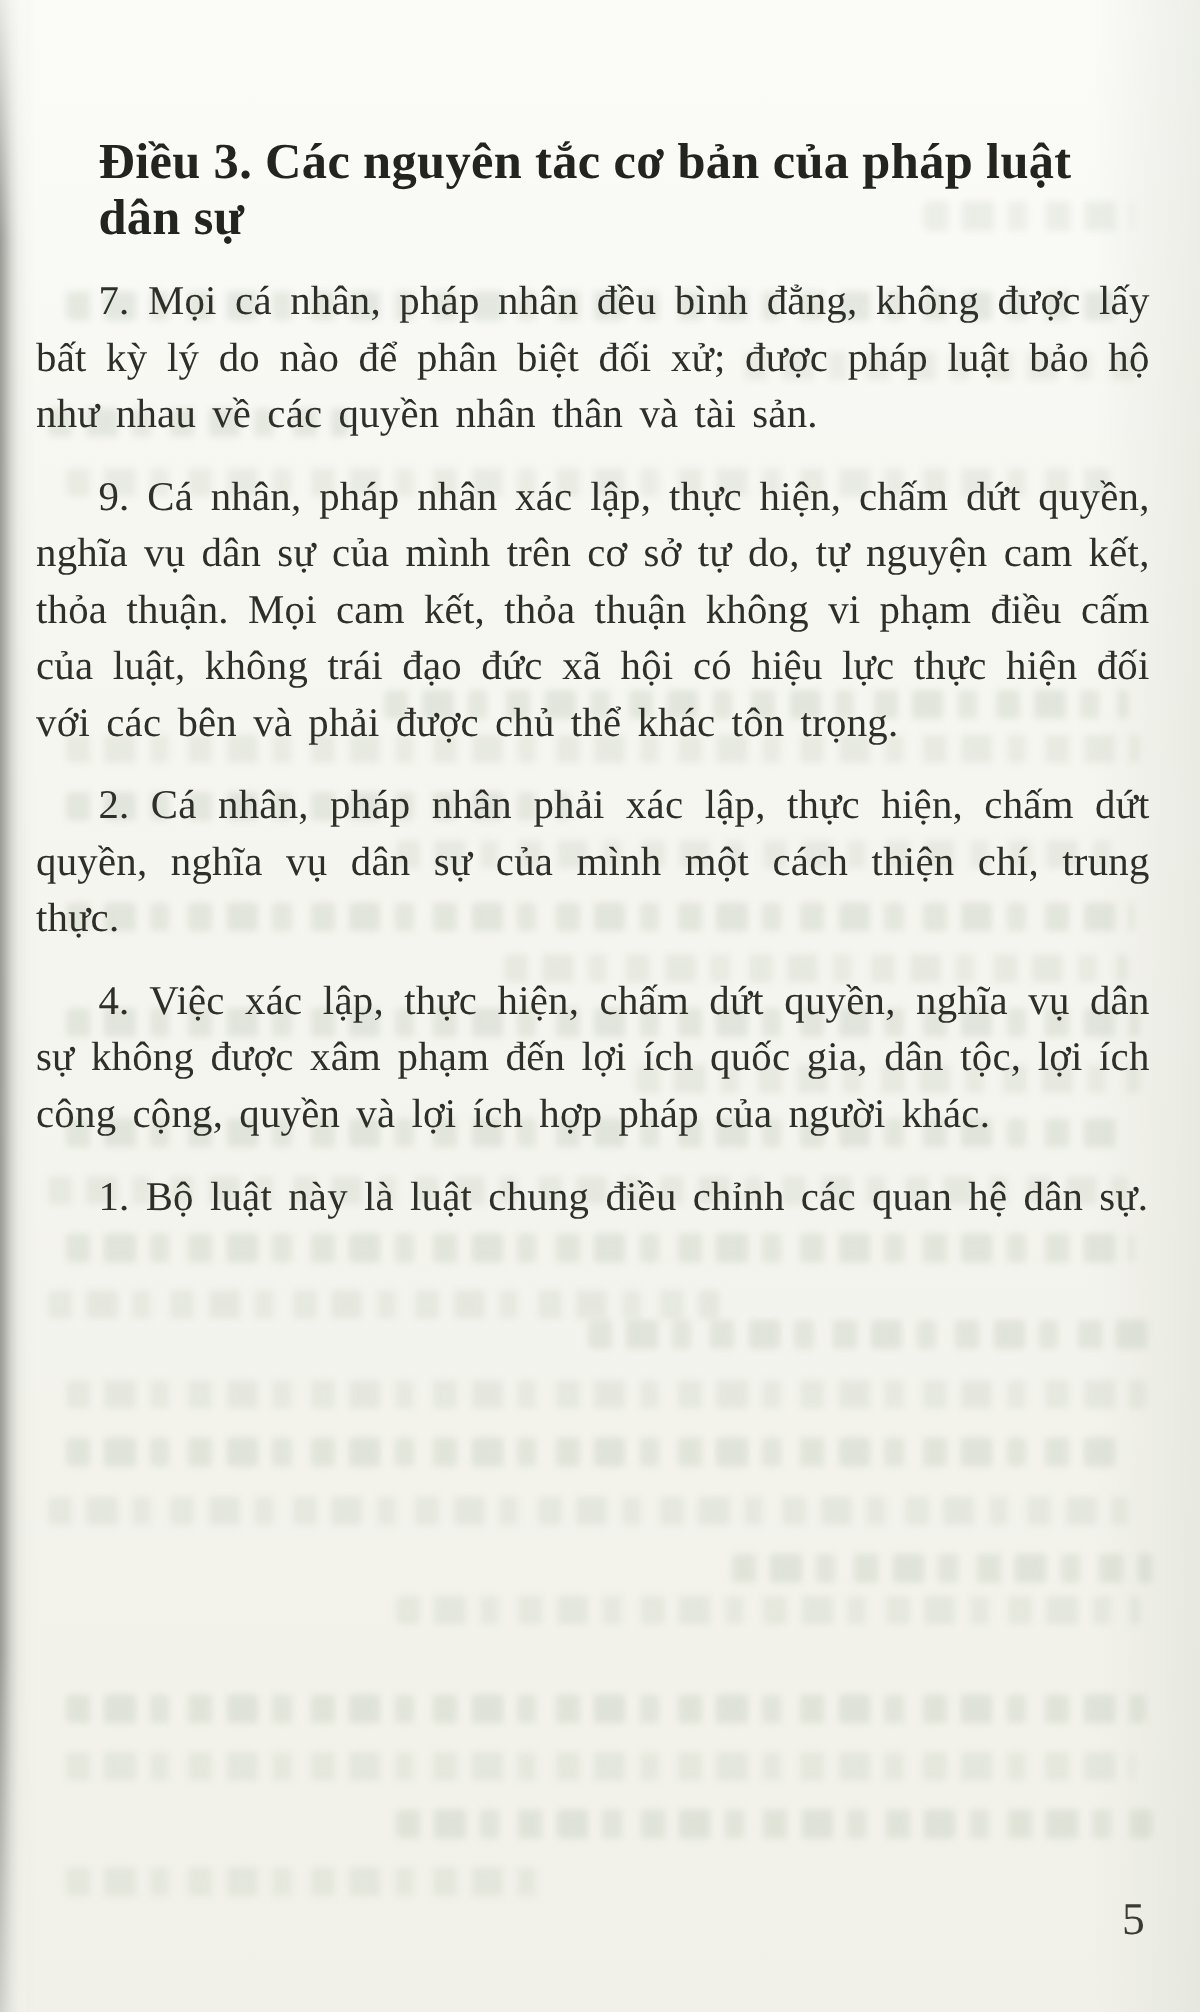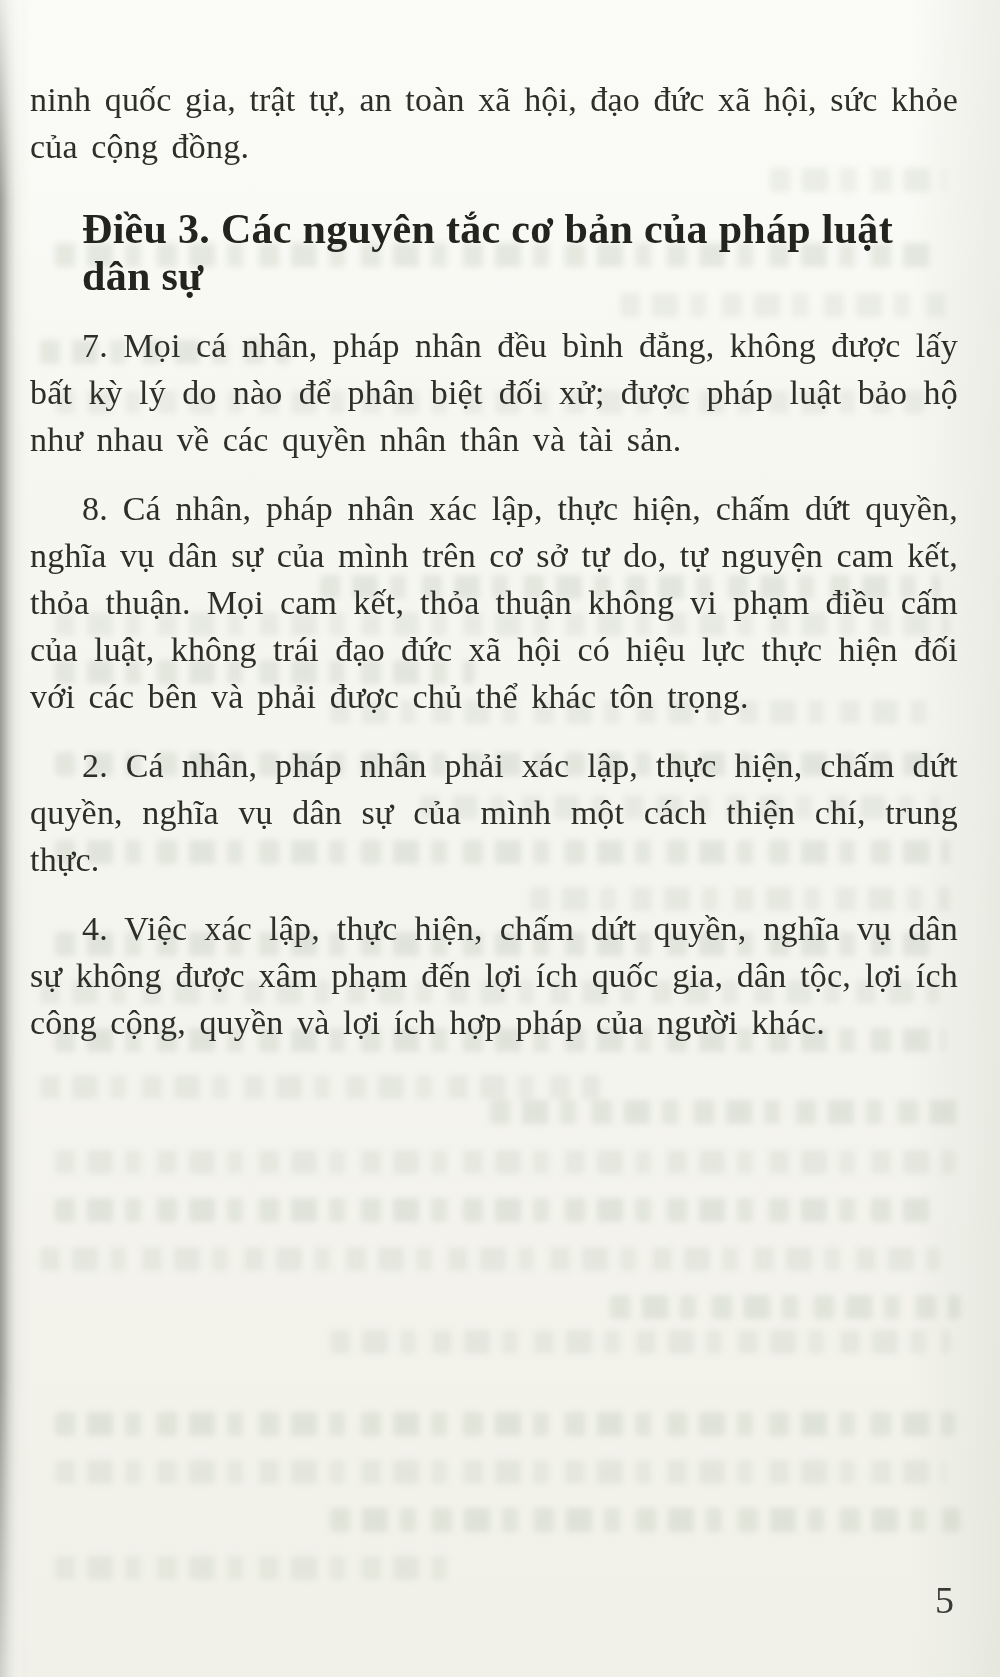--- a/index.html
+++ b/index.html
@@ -95,25 +95,25 @@
   <div class="ghost" style="left:55px;  top:1198px; width:880px;"></div>
   <div class="ghost" style="left:40px;  top:1247px; width:900px;"></div>
   <div class="ghost" style="left:610px; top:1295px; width:350px;"></div>
   <div class="ghost" style="left:330px; top:1330px; width:620px;"></div>
   <div class="ghost" style="left:55px;  top:1412px; width:900px;"></div>
   <div class="ghost" style="left:55px;  top:1460px; width:890px;"></div>
   <div class="ghost" style="left:330px; top:1508px; width:630px;"></div>
   <div class="ghost" style="left:55px;  top:1556px; width:400px;"></div>
 
   <div class="text-block">
-    <p class="continuation">ninh quốc gia, trật tự, an toàn xã hội, đạo đức xã hội, sức khỏe của cộng đồng.</p>
     <h2>Điều 3. Các nguyên tắc cơ bản của pháp luật dân sự</h2>
     <p>7. Mọi cá nhân, pháp nhân đều bình đẳng, không được lấy bất kỳ lý do nào để phân biệt đối xử; được pháp luật bảo hộ như nhau về các quyền nhân thân và tài sản.</p>
-    <p>8. Cá nhân, pháp nhân xác lập, thực hiện, chấm dứt quyền, nghĩa vụ dân sự của mình trên cơ sở tự do, tự nguyện cam kết, thỏa thuận. Mọi cam kết, thỏa thuận không vi phạm điều cấm của luật, không trái đạo đức xã hội có hiệu lực thực hiện đối với các bên và phải được chủ thể khác tôn trọng.</p>
+    <p>9. Cá nhân, pháp nhân xác lập, thực hiện, chấm dứt quyền, nghĩa vụ dân sự của mình trên cơ sở tự do, tự nguyện cam kết, thỏa thuận. Mọi cam kết, thỏa thuận không vi phạm điều cấm của luật, không trái đạo đức xã hội có hiệu lực thực hiện đối với các bên và phải được chủ thể khác tôn trọng.</p>
     <p>2. Cá nhân, pháp nhân phải xác lập, thực hiện, chấm dứt quyền, nghĩa vụ dân sự của mình một cách thiện chí, trung thực.</p>
     <p>4. Việc xác lập, thực hiện, chấm dứt quyền, nghĩa vụ dân sự không được xâm phạm đến lợi ích quốc gia, dân tộc, lợi ích công cộng, quyền và lợi ích hợp pháp của người khác.</p>
+    <p>1. Bộ luật này là luật chung điều chỉnh các quan hệ dân sự.</p>
   </div>
 
   <div class="page-number">5</div>
 
   <div class="edge-shadow"></div>
   <div class="edge-fade"></div>
 </div>
 
 </body></html>

